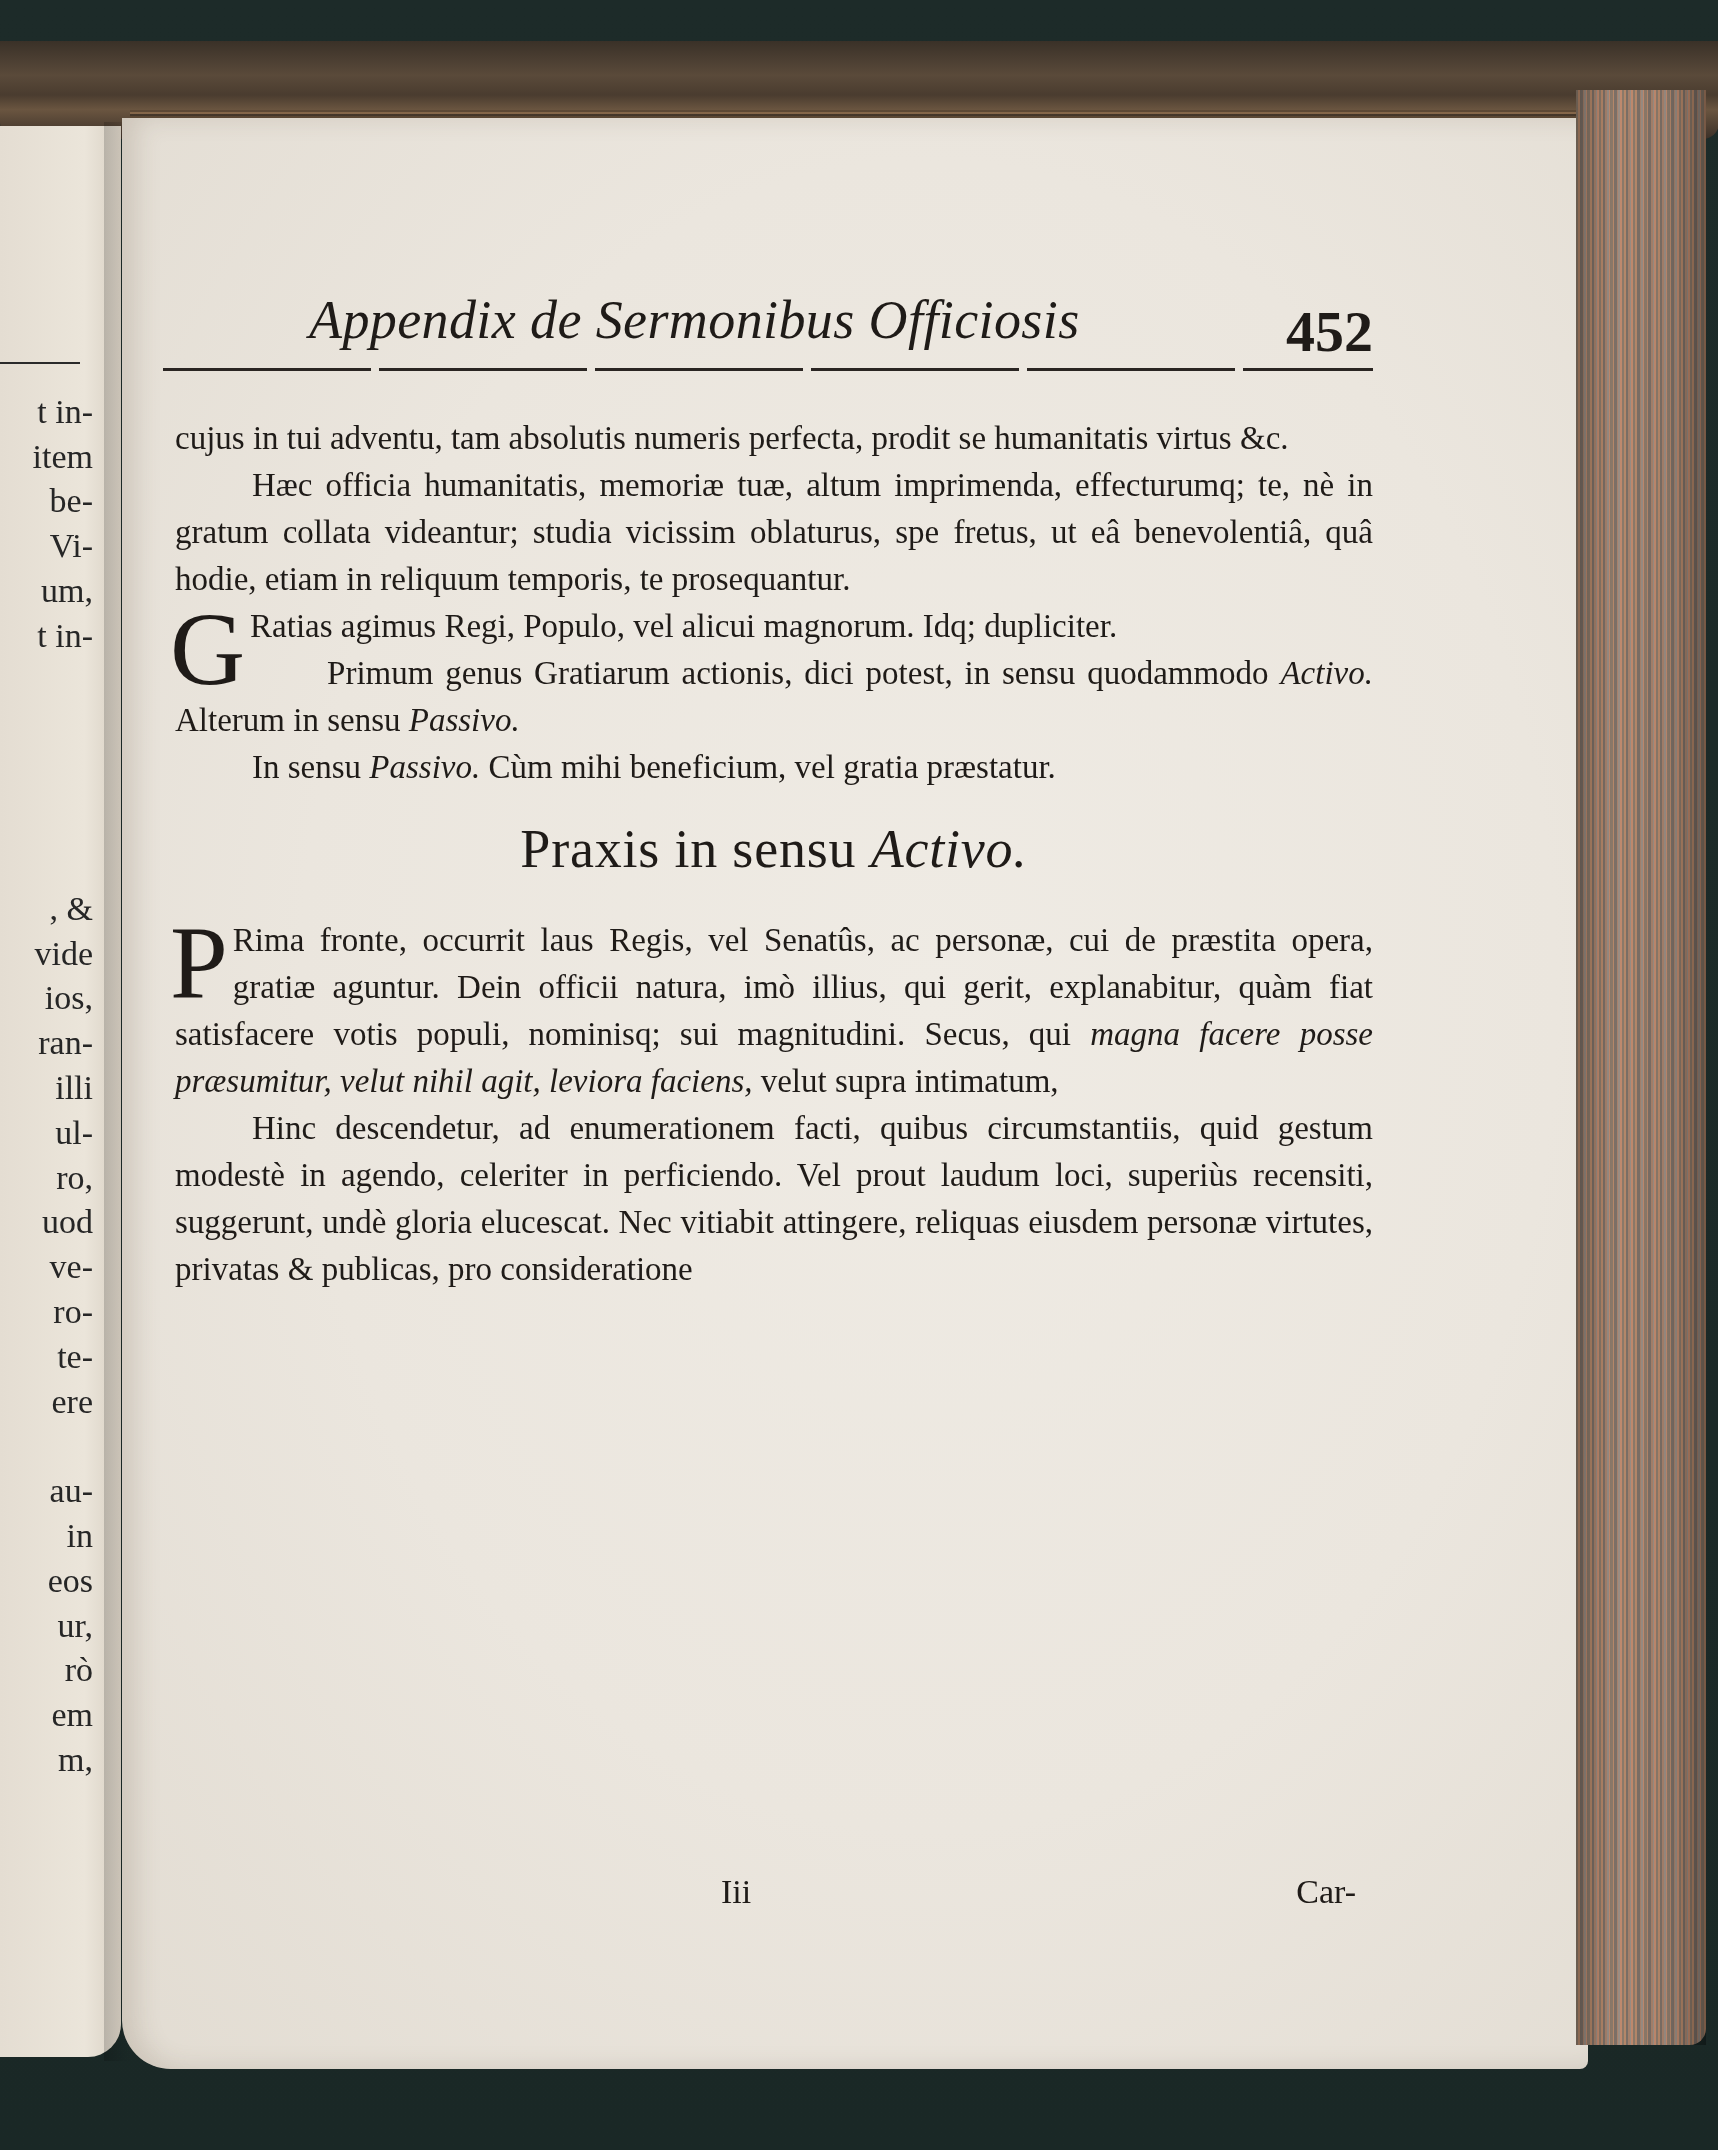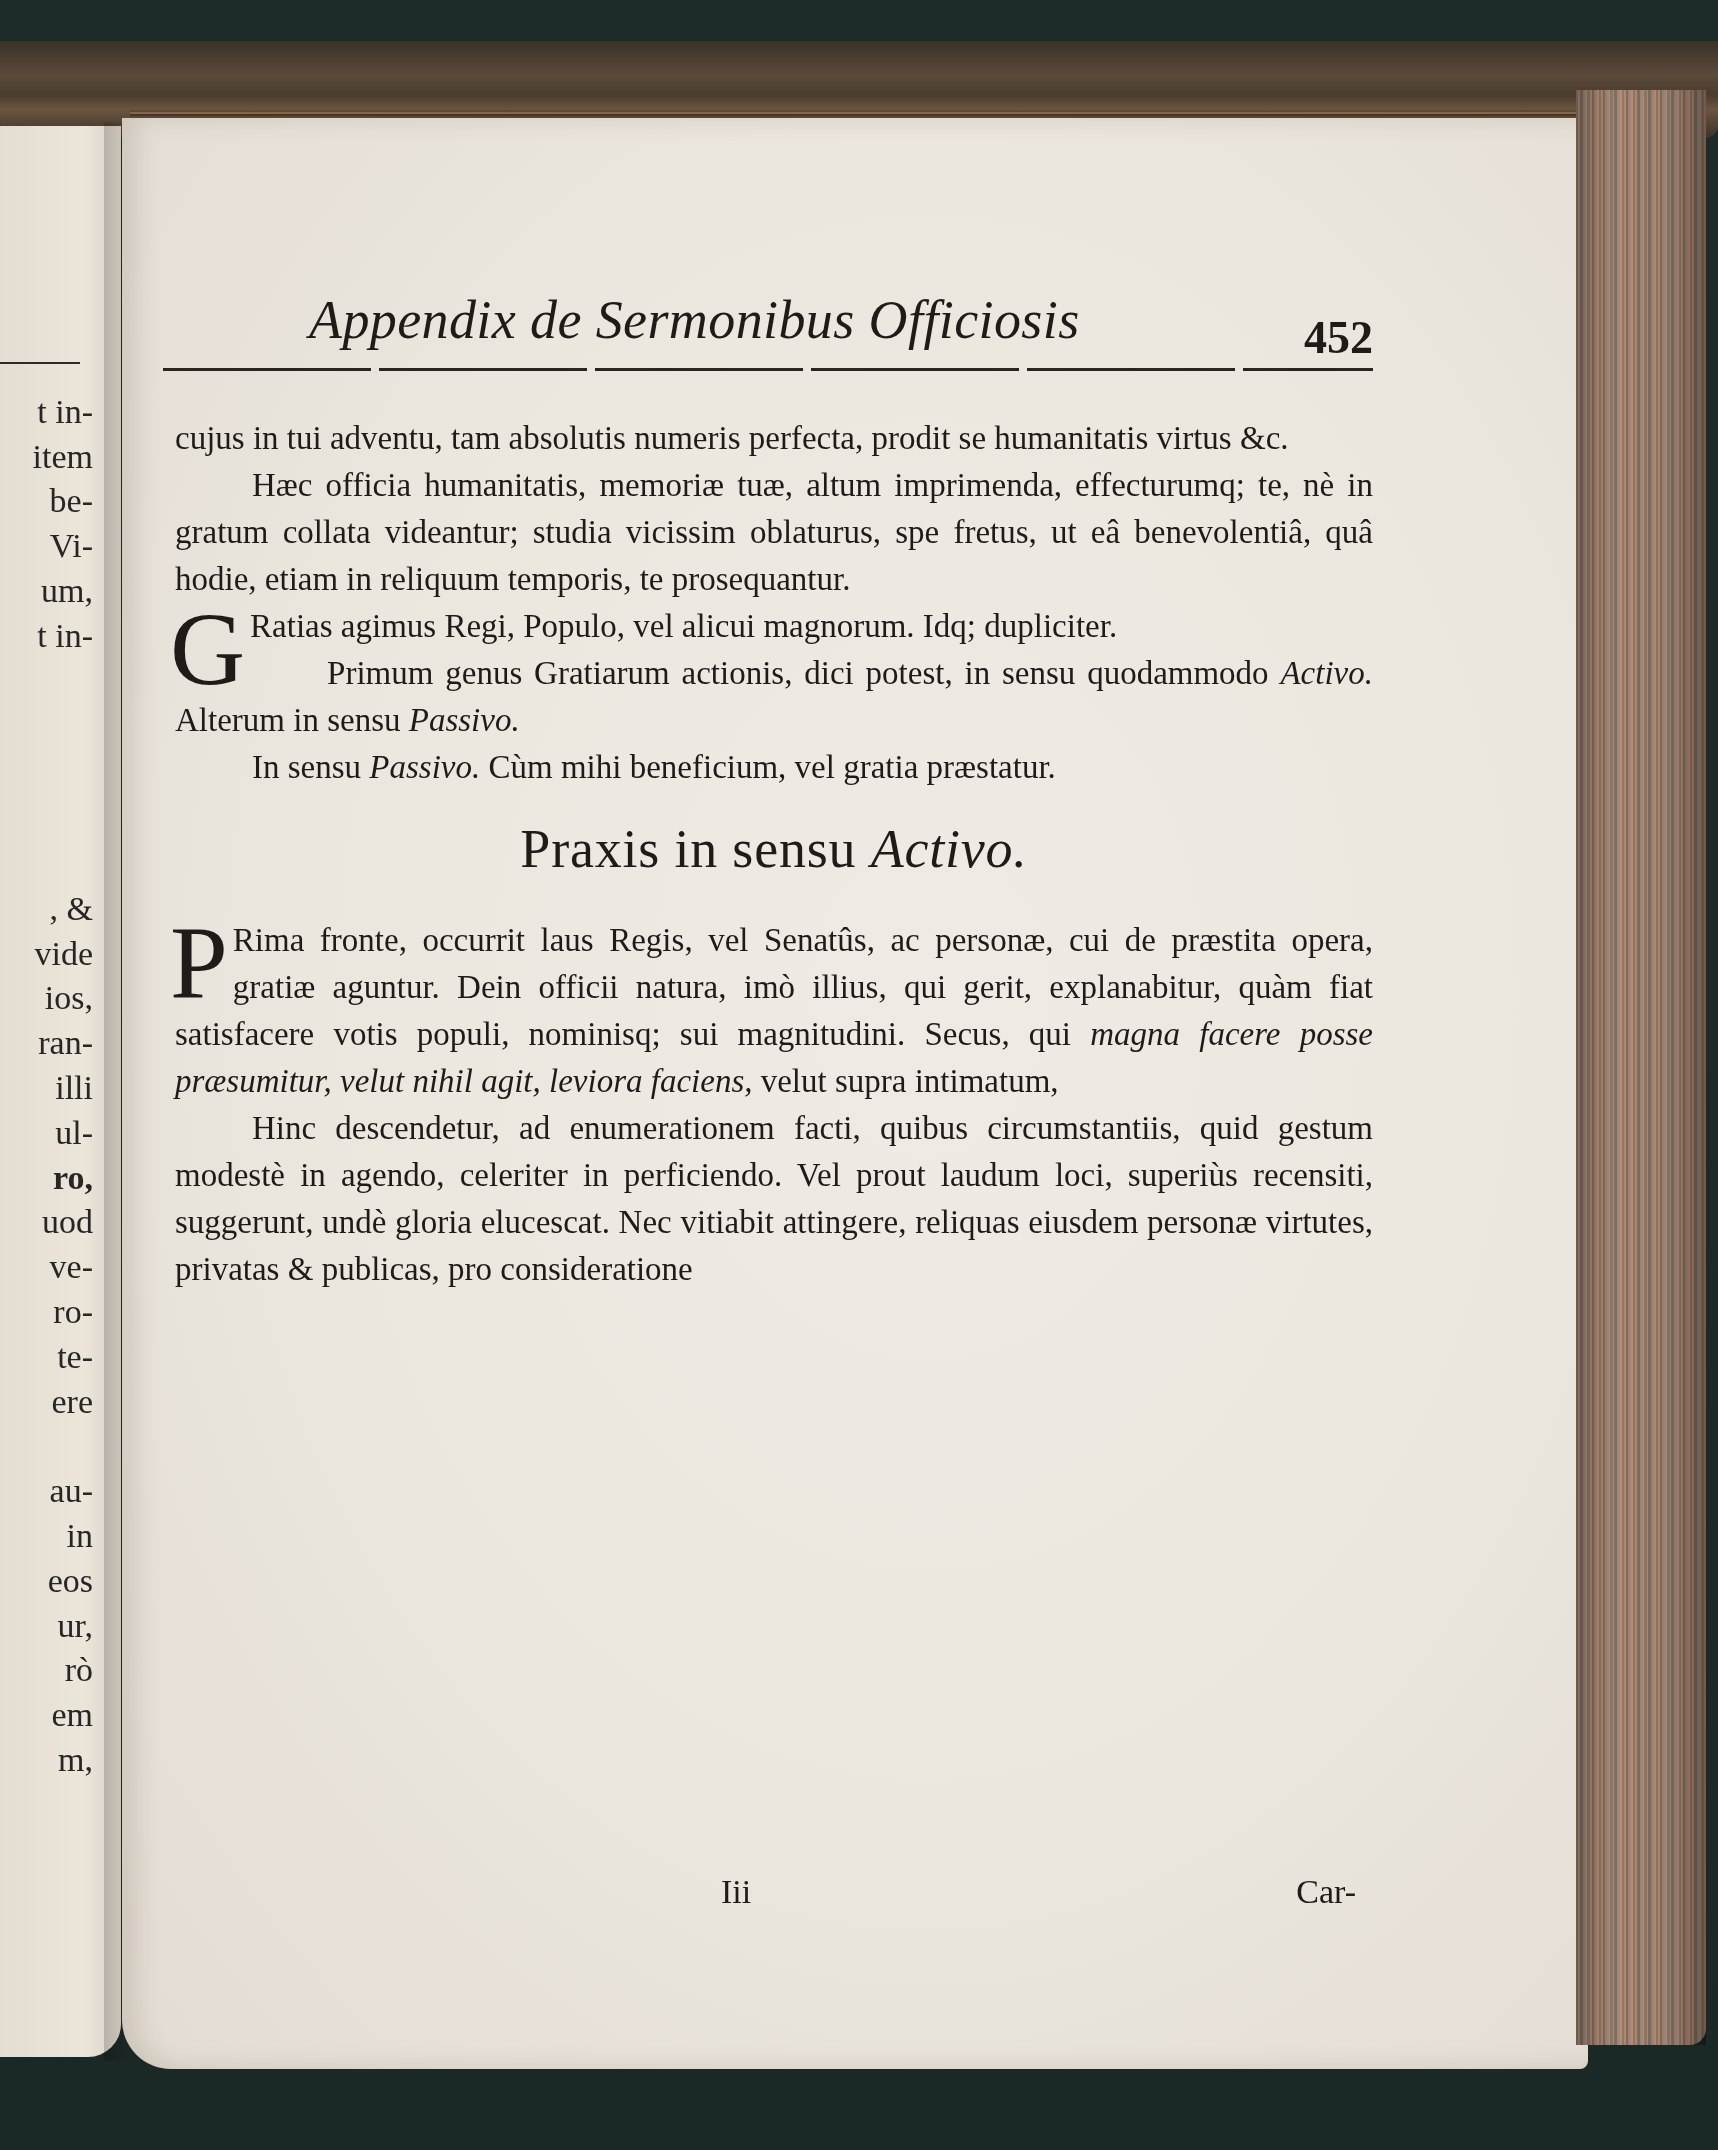--- a/index.html
+++ b/index.html
@@ -91,22 +91,22 @@
       height: 65px;
     }
     .running-title {
       position: absolute; left: 134px; top: 0;
       font-style: italic;
       font-size: 54px;
       letter-spacing: 0.4px;
       line-height: 1;
     }
     .folio {
-      position: absolute; right: 0; top: 22px;
-      font-size: 46px; font-weight: bold; line-height: 1;
+      position: absolute; right: 0; top: 10px;
+      font-size: 58px; font-weight: bold; line-height: 1;
     }
     .head-rule {
       position: absolute; left: -12.2px; right: 0; top: 75px;
       height: 3.3px;
       background: repeating-linear-gradient(90deg, #2a2522 0 208px, transparent 208px 216px);
     }
     .body-text {
       position: absolute; left: 0; top: 98px; width: 1198px;
       font-size: 33px;
       line-height: 47px;
@@ -157,21 +157,21 @@
       <div class="line" style="top: 358px;">be-</div>
       <div class="line" style="top: 403px;">Vi-</div>
       <div class="line" style="top: 448px;">um,</div>
       <div class="line" style="top: 493px;">t in-</div>
       <div class="line" style="top: 766px;">, &amp;</div>
       <div class="line" style="top: 811px;">vide</div>
       <div class="line" style="top: 855px;">ios,</div>
       <div class="line" style="top: 900px;">ran-</div>
       <div class="line" style="top: 945px;">illi</div>
       <div class="line" style="top: 990px;">ul-</div>
-      <div class="line" style="top: 1035px; font-weight: bold;">ro,</div>
+      <div class="line" style="top: 1035px;">ro,</div>
       <div class="line" style="top: 1079px;">uod</div>
       <div class="line" style="top: 1124px;">ve-</div>
       <div class="line" style="top: 1169px;">ro-</div>
       <div class="line" style="top: 1214px;">te-</div>
       <div class="line" style="top: 1259px;">ere</div>
       <div class="line" style="top: 1348px;">au-</div>
       <div class="line" style="top: 1393px;">in</div>
       <div class="line" style="top: 1438px;">eos</div>
       <div class="line" style="top: 1483px;">ur,</div>
       <div class="line" style="top: 1527px;">rò</div>

